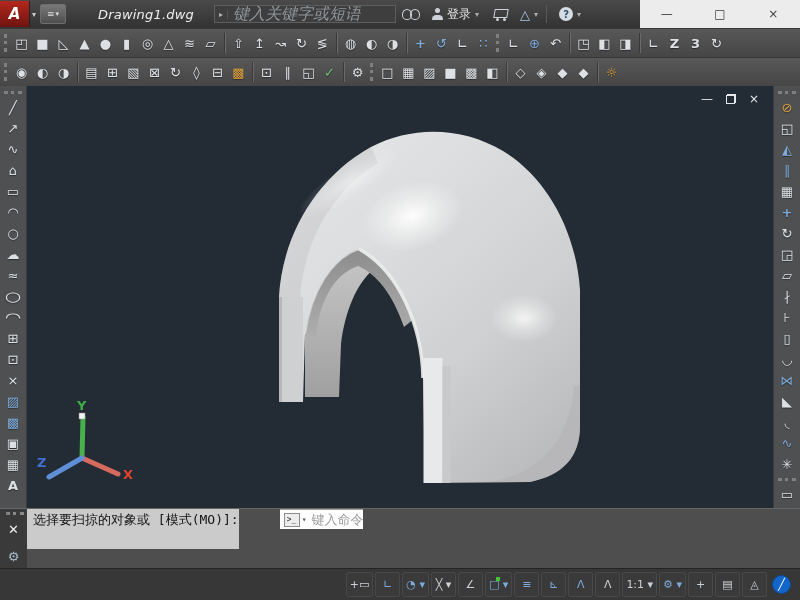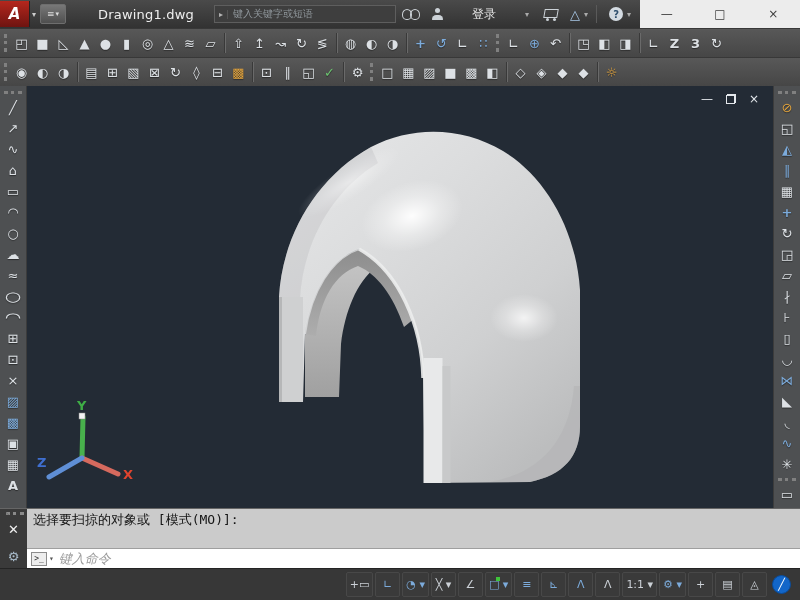--- a/index.html
+++ b/index.html
@@ -12,30 +12,30 @@
   
   .titlebar{position:absolute;left:0;top:0;width:800px;height:28px;
     background:linear-gradient(#4a4a4a,#323232);display:flex;align-items:center;}
   .logo-btn{width:30px;height:26px;background:linear-gradient(#b5271d,#6e1410);
     display:flex;align-items:center;justify-content:center;color:#fff;font-weight:bold;
     font-style:italic;font-size:15px;border-right:1px solid #222;}
   .logo-caret{color:#ccc;font-size:8px;margin:0 2px;}
   .qa-btn{width:26px;height:20px;margin-left:2px;border:1px solid #6e6e6e;border-radius:2px;
     background:linear-gradient(#787878,#4f4f4f);color:#ddd;font-size:9px;
     display:flex;align-items:center;justify-content:center;gap:1px;}
-  .doc-title{color:#eee;font-size:13px;margin-left:32px;letter-spacing:.2px;}
+  .doc-title{color:#eee;font-size:13px;margin-left:32px;letter-spacing:.2px;font-style:italic;}
   .search{margin-left:20px;width:182px;height:18px;background:#3e3e3e;border:1px solid #5e5e5e;
     display:flex;align-items:center;}
   .search .arrow{color:#b5b5b5;font-size:8px;padding:0 4px;border-right:1px solid #555;}
-  .search .ph{color:#8f969b;font-size:10px;padding-left:5px;white-space:nowrap;overflow:hidden;}
+  .search .ph{color:#8f969b;font-size:16px;font-style:italic;padding-left:5px;white-space:nowrap;overflow:hidden;}
   .ic-binoc{position:relative;width:18px;height:12px;margin:0 6px;}
   .ic-binoc::before,.ic-binoc::after{content:"";position:absolute;top:1px;width:8px;height:9px;
     border:1.5px solid #ccd2d7;border-radius:50% 50% 45% 45%;}
   .ic-binoc::before{left:0;} .ic-binoc::after{right:0;}
-  .tb-group{display:flex;align-items:center;height:100%;margin-left:6px;color:#d3d8dc;gap:25px;}
+  .tb-group{display:flex;align-items:center;height:100%;margin-left:6px;color:#d3d8dc;}
   .ic-person{position:relative;width:11px;height:12px;margin-right:4px;}
   .ic-person::before{content:"";position:absolute;top:0;left:3px;width:5px;height:5px;border-radius:50%;background:#ccd2d7;}
   .ic-person::after{content:"";position:absolute;bottom:0;left:0;width:11px;height:5px;border-radius:5px 5px 1px 1px;background:#ccd2d7;}
   .signin-label{font-size:12px;color:#e2e2e2;}
   .caret{color:#aaa;font-size:8px;margin-left:4px;}
   .ic-cart{position:relative;width:15px;height:13px;margin-left:14px;}
   .ic-cart::before{content:"";position:absolute;top:1px;left:1px;width:12px;height:7px;
     border:1.5px solid #ccd2d7;transform:skewX(-10deg);border-top-width:1px;}
   .ic-cart::after{content:"";position:absolute;bottom:0;left:3px;width:3px;height:3px;border-radius:50%;
     background:#ccd2d7;box-shadow:7px 0 0 #ccd2d7;}
@@ -68,29 +68,29 @@
   .vp-btn{color:#e4e8ec;font-size:12px;line-height:14px;}
   .restore-icon{position:relative;width:10px;height:10px;}
   .restore-icon::before{content:"";position:absolute;top:0;right:0;width:7px;height:7px;border:1px solid #e4e8ec;}
   .restore-icon::after{content:"";position:absolute;bottom:0;left:0;width:7px;height:7px;border:1px solid #e4e8ec;background:#232b35;}
   
   .cmdline{position:absolute;left:0;top:508px;width:800px;height:60px;display:flex;border-top:1px solid #666;}
   .cmd-left{width:27px;background:#3a3a3a;position:relative;flex:none;}
   .cmd-left .grip{position:absolute;top:3px;left:4px;width:18px;height:3px;border-top:3px dotted #8a8a8a;}
   .cmd-close{position:absolute;top:13px;left:0;width:27px;text-align:center;color:#f0f0f0;font-weight:bold;font-size:13px;}
   .cmd-wrench{position:absolute;top:40px;left:0;width:27px;text-align:center;color:#a9bccb;font-size:13px;}
-  .cmd-right{flex:1;display:flex;flex-direction:column;}
+  .cmd-right{flex:1;display:flex;flex-direction:row;gap:41px;}
   .cmd-history{height:40px;background:#cbcbcb;padding:1px 0 0 6px;
     font-family:"DejaVu Sans Mono","Liberation Mono",monospace;font-size:13px;line-height:19px;color:#141414;}
   .cmd-input{height:20px;background:#fff;border-top:1px solid #9f9f9f;display:flex;align-items:center;padding-left:4px;
     font-family:"DejaVu Sans Mono","Liberation Mono",monospace;}
   .prompt-badge{min-width:16px;height:14px;background:#ededed;border:1px solid #8c8c8c;color:#333;
     font-size:8px;display:flex;align-items:center;justify-content:center;padding:0 1px;}
   .prompt-caret{font-size:8px;color:#555;margin:0 5px 0 2px;}
-  .cmd-ph{color:#9b9b9b;font-size:13px;font-style:italic;}
+  .cmd-ph{color:#9b9b9b;font-size:13px;}
   
   .statusbar{position:absolute;left:0;top:568px;width:800px;height:32px;background:#373737;
     border-top:1px solid #242424;display:flex;align-items:center;justify-content:flex-end;padding-right:5px;}
   .st-btn{min-width:25px;height:25px;margin:0 1px;padding:0 3px;display:flex;align-items:center;justify-content:center;
     border:1px solid #484848;border-radius:2px;background:#3a3a3a;}
   .st-btn .glyph{font-size:11px;color:#ccd1d7;white-space:nowrap;position:relative;line-height:1;}
   .st-btn .glyph.blue{color:#7cabdb;}
   .st-btn.greendot .glyph::after{content:"";position:absolute;top:-2px;right:8px;width:4px;height:4px;background:#3fc43a;}
   .st-btn.bluecircle{border:none;background:none;}
   .st-btn.bluecircle .glyph{width:19px;height:19px;border-radius:50%;background:#1266c9;border:1px solid #0a4c9b;

